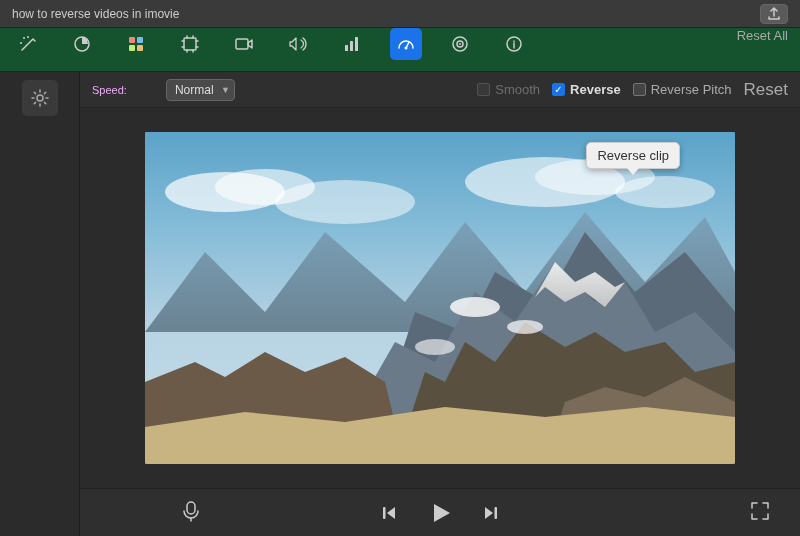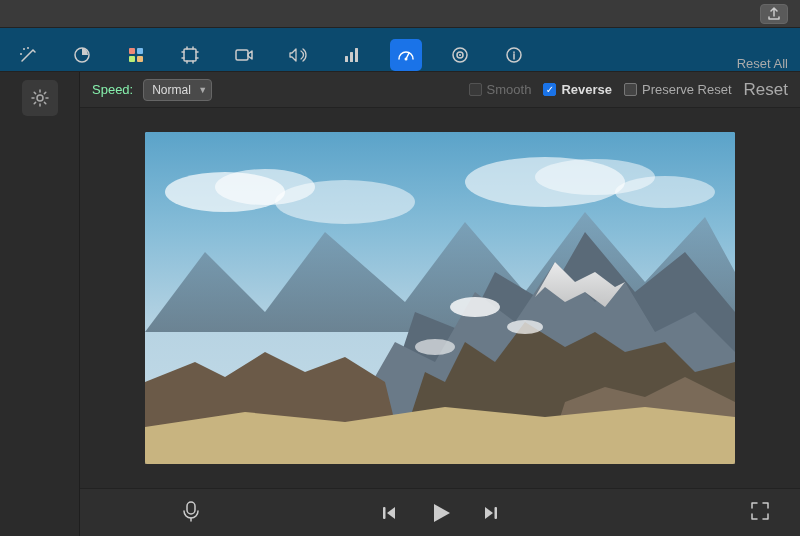--- a/index.html
+++ b/index.html
@@ -34,24 +34,24 @@
       width: 28px;
       height: 20px;
       display: flex;
       align-items: center;
       justify-content: center;
       cursor: pointer;
     }
 
     
     .toolbar {
-      background: #0c4a6e;
+      background: #14532d;
       height: 44px;
       display: flex;
-      align-items: flex-end;
+      align-items: flex-start;
       padding: 0 12px;
       border-bottom: 1px solid #222;
       gap: 22px;
     }
     .toolbar-icon {
       width: 32px;
       height: 32px;
       display: flex;
       align-items: center;
       justify-content: center;
@@ -113,33 +113,34 @@
     .speed-row {
       height: 36px;
       display: flex;
       align-items: center;
       padding: 0 12px;
       gap: 10px;
       background: #2f2f2f;
       border-bottom: 1px solid #222;
     }
     .speed-label {
-      color: #86efac;
-      font-size: 13px;
+      color: #f0abfc;
+      font-size: 11px;
     }
     .speed-select {
       background: #4a4a4a;
       border: 1px solid #666;
       border-radius: 4px;
       color: #ddd;
       font-size: 12px;
       padding: 2px 20px 2px 8px;
       height: 22px;
       cursor: pointer;
       appearance: none;
+      margin-left: 29px;
       -webkit-appearance: none;
     }
     .speed-select-wrapper {
       position: relative;
     }
     .speed-select-wrapper::after {
       content: "▼";
       position: absolute;
       right: 5px;
       top: 50%;
@@ -275,20 +276,21 @@
       display: flex;
       align-items: center;
       justify-content: center;
     }
     .playback-icon.large { font-size: 24px; }
   </style>
 </head>
 <body>
 
 <div class="title-bar">
+  <span class="title-bar-text">how to reverse videos in imovie</span>
   <div class="title-bar-share">
     <svg width="14" height="14" viewBox="0 0 14 14" fill="none">
       <path d="M7 1v8M4 4l3-3 3 3M2 10v2h10v-2" stroke="#ccc" stroke-width="1.5" stroke-linecap="round" stroke-linejoin="round"></path>
     </svg>
   </div>
 </div>
 
 <div class="toolbar">
 
   <div class="toolbar-icon" title="Enhance">
@@ -401,21 +403,21 @@
           <span>Smooth</span>
         </label>
 
         <label class="speed-option" style="cursor:pointer;">
           <div class="checkbox checked">✓</div>
           <span style="color:#ddd; font-weight:700;">Reverse</span>
         </label>
 
         <label class="speed-option" style="cursor:pointer;">
           <div class="checkbox"></div>
-          <span>Preserve Reset</span>
+          <span>Reverse Pitch</span>
         </label>
         <span class="speed-reset">Reset</span>
       </div>
     </div>
 
     <div class="video-container">
       <div class="video-wrapper">
 
         <div class="video-frame">
           <svg class="mountain-svg" viewBox="0 0 590 332" xmlns="http://www.w3.org/2000/svg" preserveAspectRatio="xMidYMid slice">
@@ -469,20 +471,23 @@
             <polygon points="400,332 420,270 460,255 500,265 540,245 570,260 590,270 590,332" fill="#7a6a58"></polygon>
 
             <polygon points="0,332 0,295 100,280 200,290 300,275 400,285 500,275 590,285 590,332" fill="#c8b480"></polygon>
 
             <ellipse cx="330" cy="175" rx="25" ry="10" fill="white" opacity="0.8"></ellipse>
             <ellipse cx="380" cy="195" rx="18" ry="7" fill="white" opacity="0.7"></ellipse>
             <ellipse cx="290" cy="215" rx="20" ry="8" fill="white" opacity="0.6"></ellipse>
           </svg>
         </div>
 
+        <div class="tooltip">
+          <span>Reverse clip</span>
+        </div>
       </div>
     </div>
 
     <div class="playback-bar">
 
       <div style="position:absolute; left: 100px;">
         <svg width="22" height="22" viewBox="0 0 22 22" fill="none">
           <rect x="7" y="2" width="8" height="12" rx="4" stroke="#ccc" stroke-width="1.5"></rect>
           <path d="M4 11c0 3.9 3.1 7 7 7s7-3.1 7-7" stroke="#ccc" stroke-width="1.5" stroke-linecap="round"></path>
           <line x1="11" y1="18" x2="11" y2="21" stroke="#ccc" stroke-width="1.5" stroke-linecap="round"></line>

